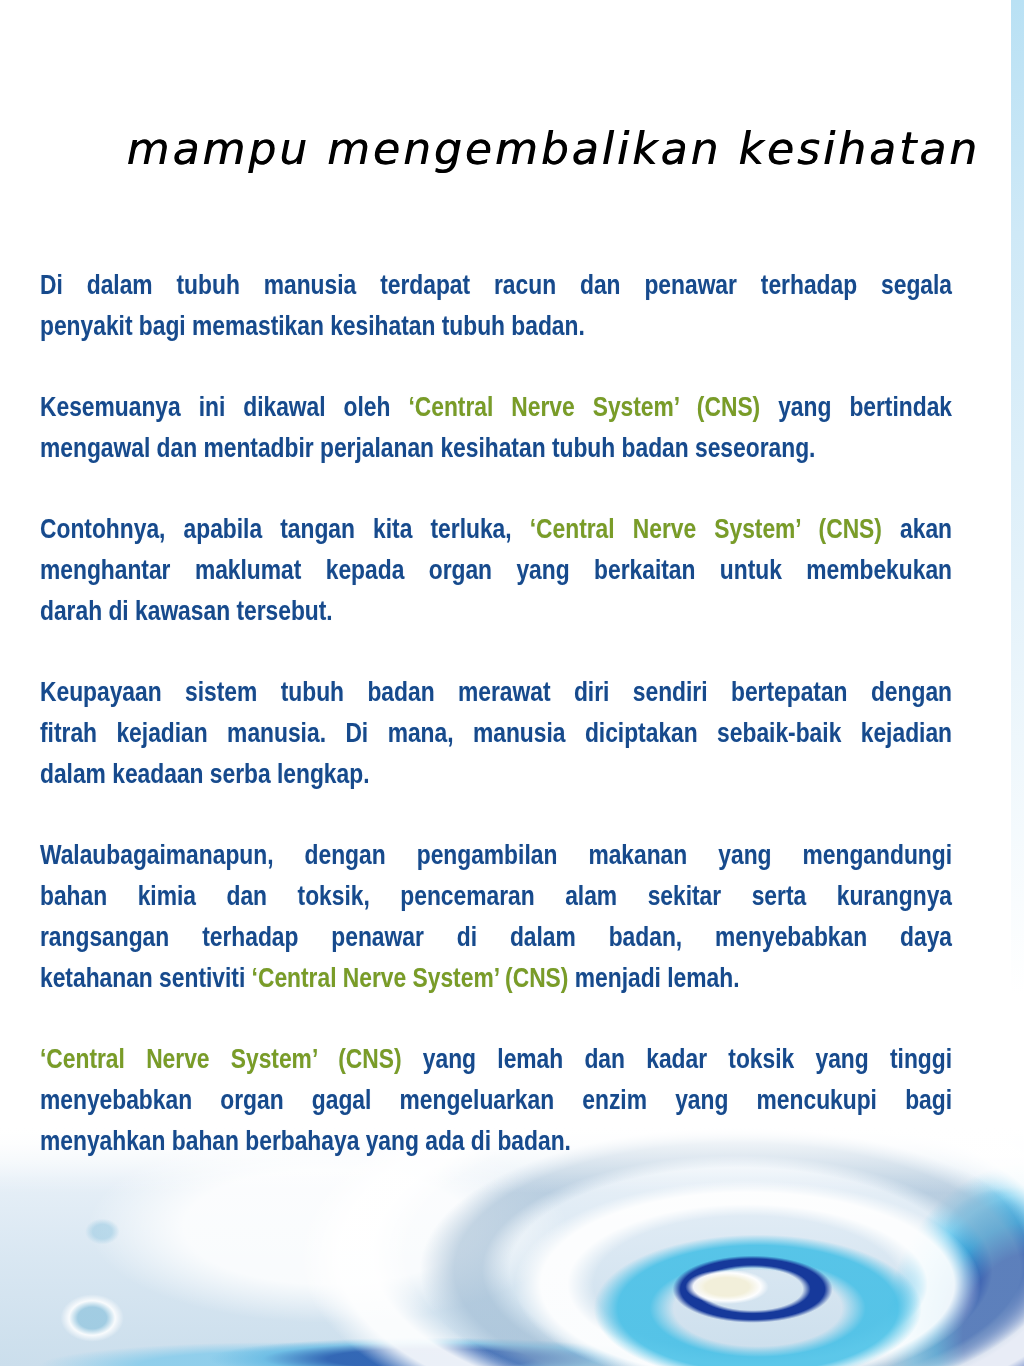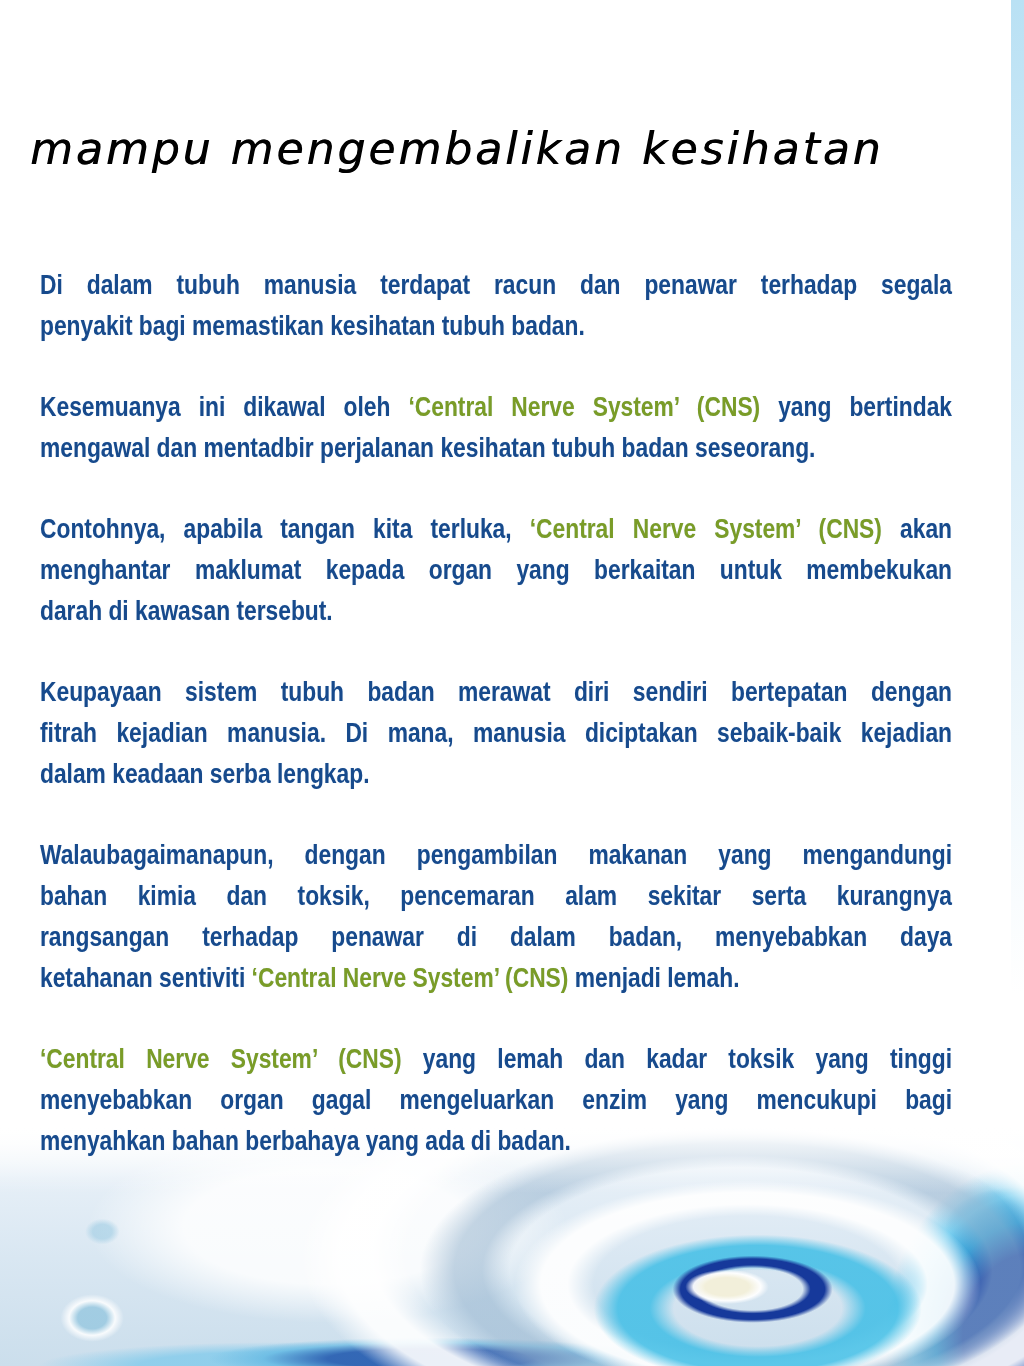--- a/index.html
+++ b/index.html
@@ -20,21 +20,21 @@
   .t-green{left:428px;color:#7a9c27;letter-spacing:4px;transform:scaleX(.9) rotate(-.6deg);}
   .t-blue{left:662px;color:#2b66b0;letter-spacing:4px;transform:scaleX(.7) rotate(.5deg);}
   .speck{position:absolute;border-radius:50%;}
   .sp1{left:586px;top:12px;width:7px;height:14px;background:#7a9c27;transform:rotate(18deg);}
   .sp2{left:652px;top:108px;width:10px;height:6px;background:#7a9c27;transform:rotate(-20deg);}
   .sp3{left:568px;top:92px;width:5px;height:5px;background:#7a9c27;}
   .sp4{left:912px;top:6px;width:6px;height:16px;background:#2b66b0;transform:rotate(14deg);}
   .sp5{left:738px;top:4px;width:5px;height:10px;background:#2b66b0;transform:rotate(-10deg);}
 
   
-  .subtitle{position:absolute;top:122px;left:30px;width:950px;text-align:left;color:#000;
+  .subtitle{position:absolute;top:122px;left:30px;width:950px;text-align:right;color:#000;
     font-family:"DejaVu Sans",sans-serif;font-style:italic;font-size:44px;line-height:54px;
     letter-spacing:3px;text-shadow:.6px 0 0 #000;}
 
   
   .content{position:absolute;left:40px;top:264px;width:1120px;
     transform:scaleX(.8143);transform-origin:0 0;}
   .para{margin:0 0 40px 0;}
   .line{font-size:28px;line-height:41px;font-weight:bold;color:#174a8c;
     text-align:justify;text-align-last:justify;
     font-family:"Liberation Sans",sans-serif;

